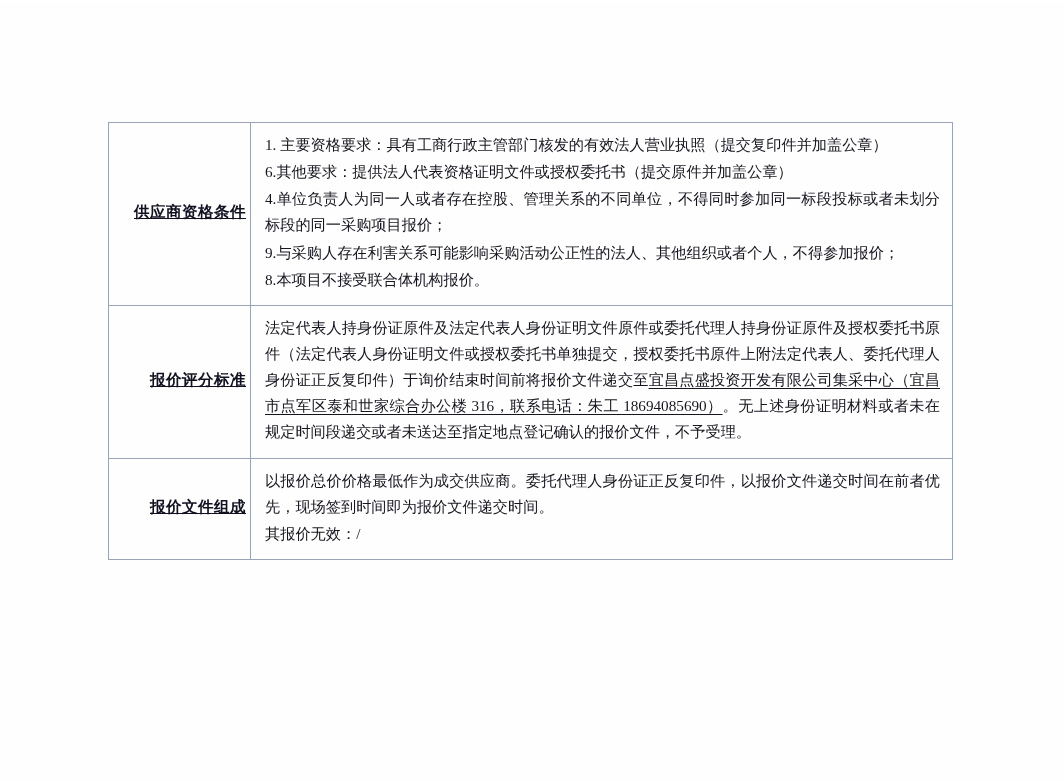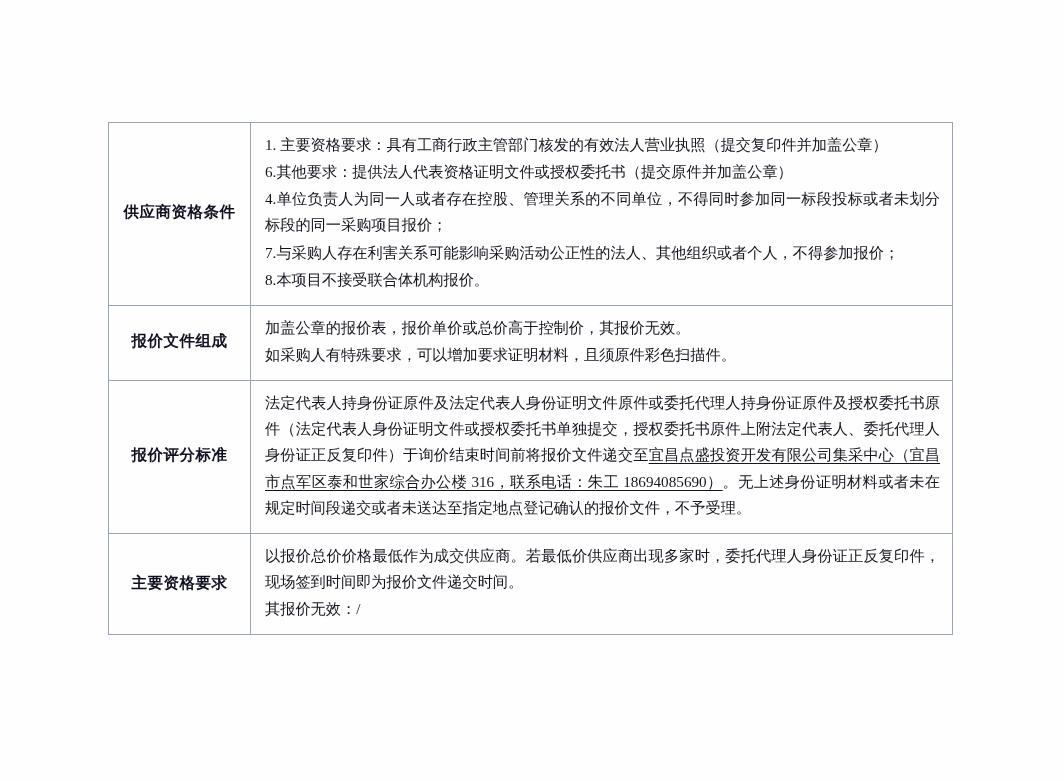--- a/index.html
+++ b/index.html
@@ -28,27 +28,28 @@
     border-collapse: collapse;
     table-layout: fixed;
   }
   .doc-table td {
     border: 1px solid #9aa4b8;
     vertical-align: middle;
     padding: 9px 10px 11px 10px;
   }
   .doc-table td.label-cell {
     width: 133px;
-    text-align: center;
+    text-align: right;
     font-weight: bold;
     font-size: 15.5px;
     letter-spacing: 0.5px;
     color: #111122;
     padding-left: 4px;
     padding-right: 4px;
+    text-decoration: underline;
   }
   .doc-table td.content-cell {
     font-size: 15.2px;
     line-height: 1.72;
     color: #15151f;
     text-align: justify;
     padding-left: 14px;
     padding-right: 12px;
   }
   .content-cell p {
@@ -74,42 +75,35 @@
   <div class="scan-edge-top"></div>
 
   <table class="doc-table">
     <tbody>
       <tr>
         <td class="label-cell">供应商资格条件</td>
         <td class="content-cell">
           <p>1. 主要资格要求：具有工商行政主管部门核发的有效法人营业执照（提交复印件并加盖公章）</p>
           <p>6.其他要求：提供法人代表资格证明文件或授权委托书（提交原件并加盖公章）</p>
           <p>4.单位负责人为同一人或者存在控股、管理关系的不同单位，不得同时参加同一标段投标或者未划分标段的同一采购项目报价；</p>
-          <p>7.与采购人存在利害关系可能影响采购活动公正性的法人、其他组织或者个人，不得参加报价；</p>
+          <p>9.与采购人存在利害关系可能影响采购活动公正性的法人、其他组织或者个人，不得参加报价；</p>
           <p>8.本项目不接受联合体机构报价。</p>
         </td>
       </tr>
 
-      <tr>
-        <td class="label-cell">报价文件组成</td>
-        <td class="content-cell">
-          <p>加盖公章的报价表，报价单价或总价高于控制价，其报价无效。</p>
-          <p>如采购人有特殊要求，可以增加要求证明材料，且须原件彩色扫描件。</p>
-        </td>
-      </tr>
 
       <tr>
         <td class="label-cell">报价评分标准</td>
         <td class="content-cell">
           <p><span>法定代表人持身份证原件及法定代表人身份证明文件原件或委托代理人持身份证原件及授权委托书原件（法定代表人身份证明文件或授权委托书单独提交，授权委托书原件上附法定代表人、委托代理人身份证正反复印件）于询价结束时间前将报价文件递交至</span><span class="u">宜昌点盛投资开发有限公司集采中心（宜昌市点军区泰和世家综合办公楼 316，联系电话：朱工 18694085690）</span><span>。无上述身份证明材料或者未在规定时间段递交或者未送达至指定地点登记确认的报价文件，不予受理。</span></p>
         </td>
       </tr>
 
       <tr>
-        <td class="label-cell">主要资格要求</td>
+        <td class="label-cell">报价文件组成</td>
         <td class="content-cell">
-          <p>以报价总价价格最低作为成交供应商。若最低价供应商出现多家时，委托代理人身份证正反复印件，现场签到时间即为报价文件递交时间。</p>
+          <p>以报价总价价格最低作为成交供应商。委托代理人身份证正反复印件，以报价文件递交时间在前者优先，现场签到时间即为报价文件递交时间。</p>
           <p>其报价无效：/</p>
         </td>
       </tr>
     </tbody>
   </table>
 </div>
 
 </body></html>

